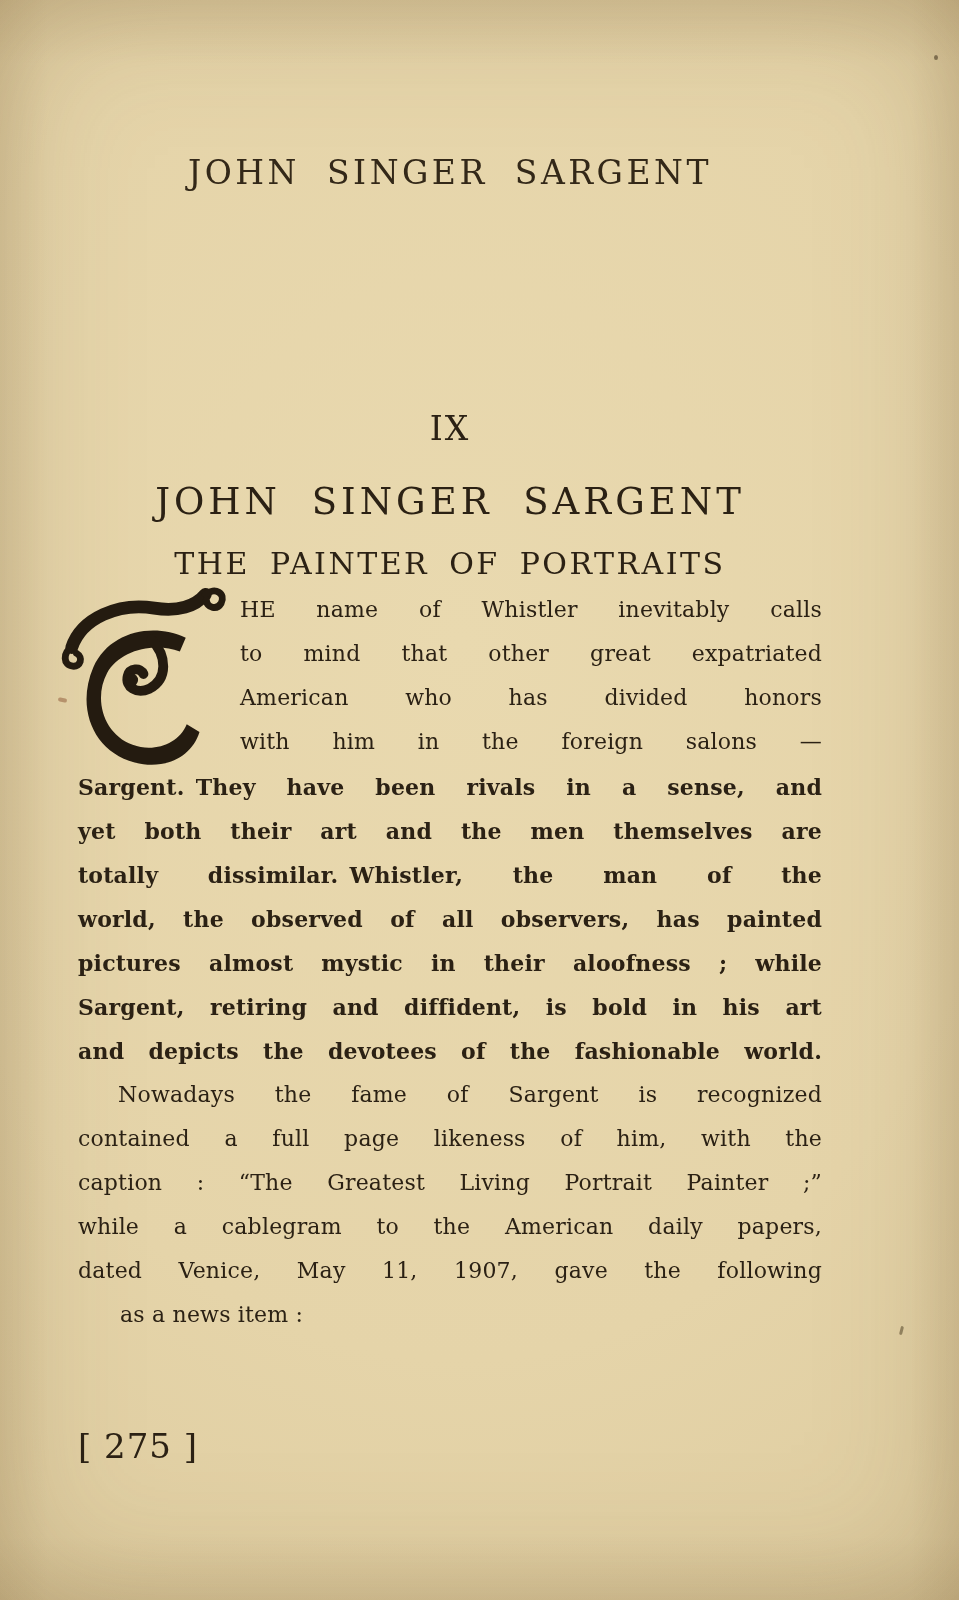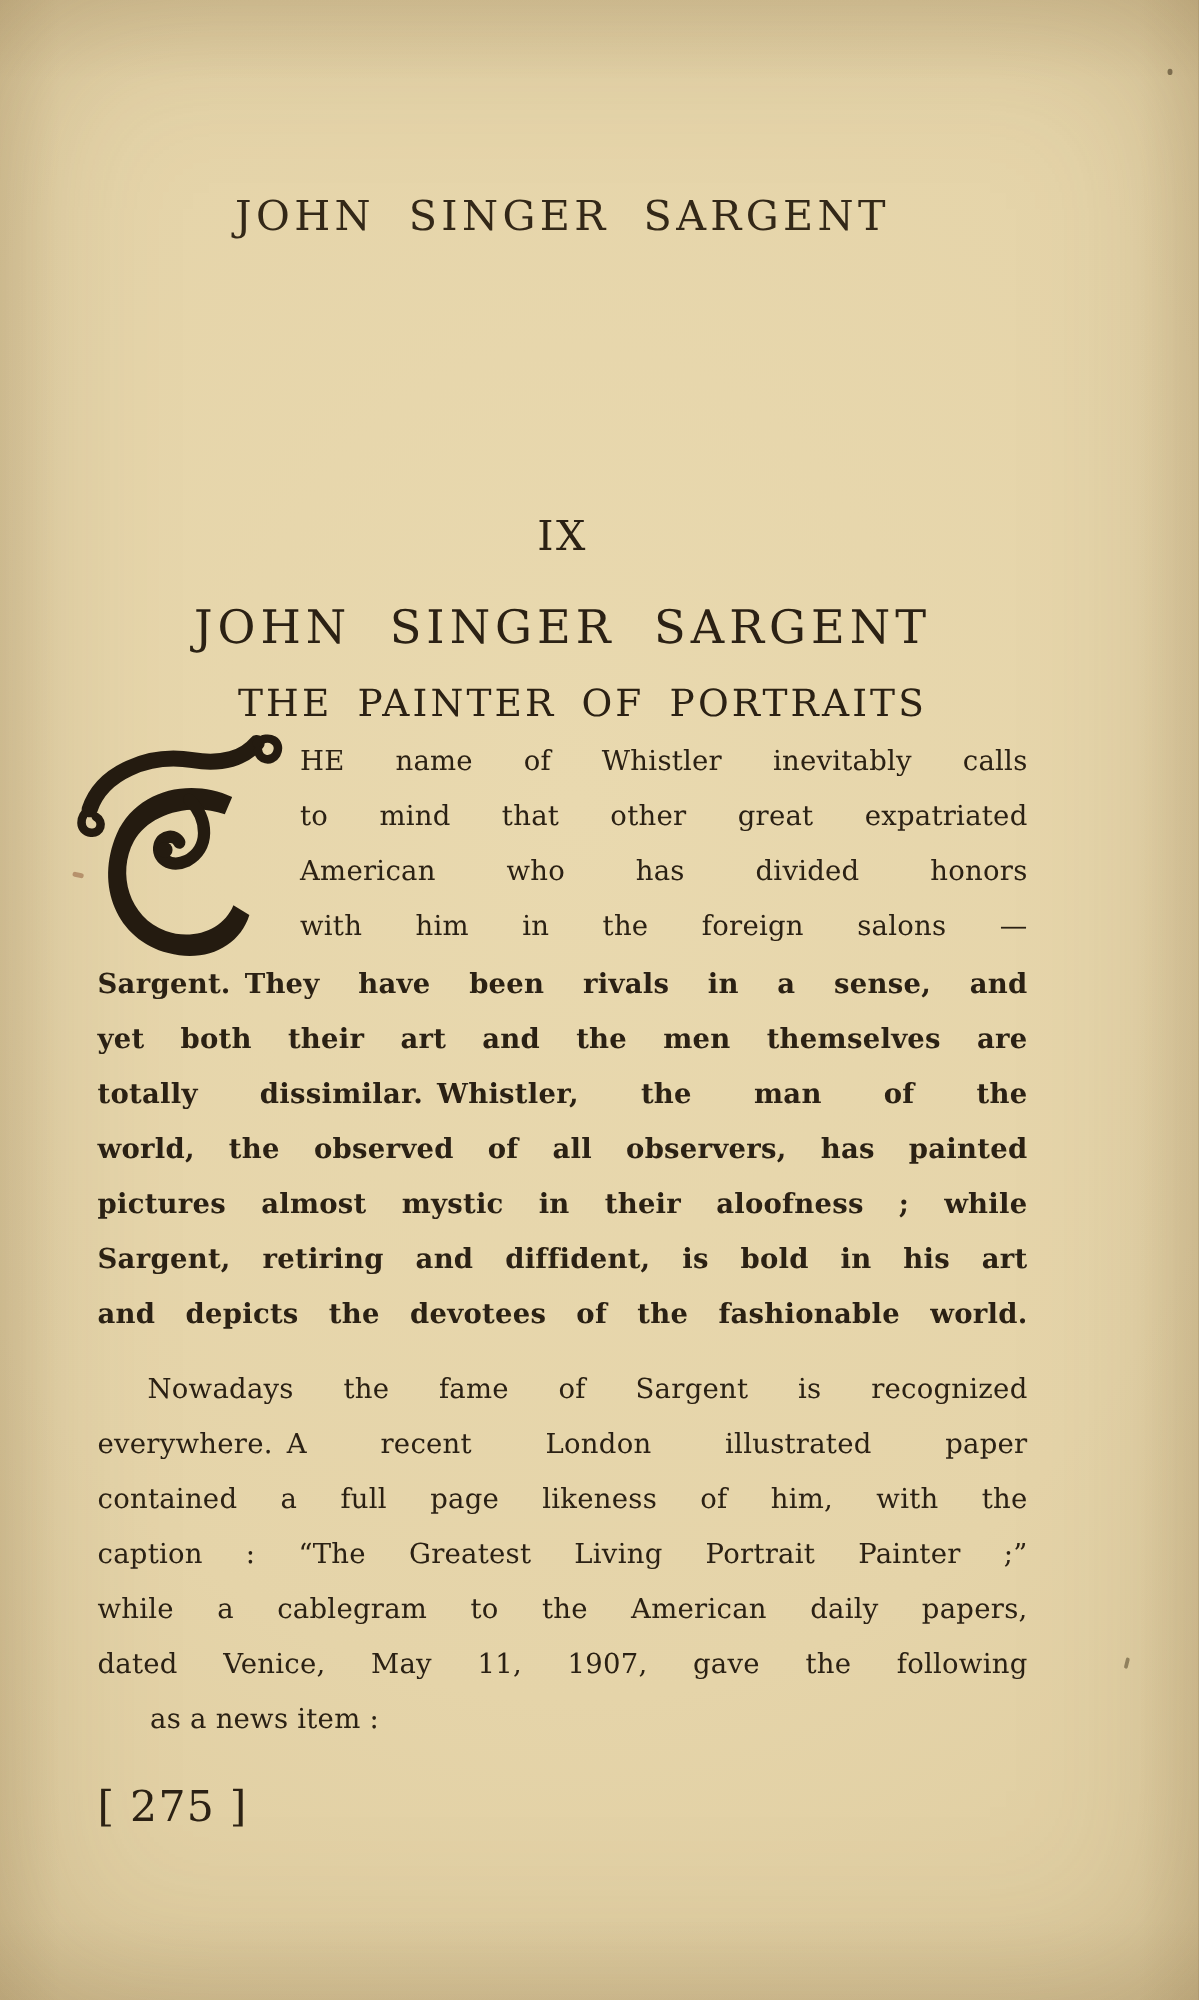--- a/index.html
+++ b/index.html
@@ -32,40 +32,40 @@
     position: absolute; top: 373px; left: 78px; width: 744px;
     text-align: center;
     font-size: 33px; letter-spacing: 2px;
   }
   .title {
     position: absolute; top: 444px; left: 78px; width: 744px;
     text-align: center;
     font-size: 37px; letter-spacing: 4px; word-spacing: 15px;
   }
   .subtitle {
-    position: absolute; top: 510px; left: 94px; width: 744px;
+    position: absolute; top: 510px; left: 78px; width: 744px;
     text-align: center;
     font-size: 30px; letter-spacing: 2.5px; word-spacing: 8px;
   }
 
   .body-text { font-size: 22px; line-height: 44px; }
 
   .para { position: absolute; }
   .para-beside { left: 240px; top: 588px; width: 582px; }
   .para-full   { left: 78px;  top: 765px; width: 744px; font-weight: bold; }
   .para-2      { left: 78px;  top: 1073px; width: 744px; }
 
   .line {
     text-align: justify;
     text-align-last: justify;
     white-space: nowrap;
     letter-spacing: 0.2px;
   }
   .line.plain { text-align-last: left; margin-left: 42px; }
-  .line.indent { padding-left: 40px; margin-top: 17px; }
+  .line.indent { padding-left: 40px; }
 
   .dropcap {
     position: absolute; left: 56px; top: 576px;
     width: 172px; height: 198px;
   }
   .dropcap svg { display: block; width: 100%; height: 100%; }
 
   .pagenum {
     position: absolute; top: 1390px; left: 78px; width: 744px;
     font-size: 34px; letter-spacing: 1px;
@@ -120,21 +120,20 @@
       <div class="line">yet both their art and the men themselves are</div>
       <div class="line">totally dissimilar. Whistler, the man of the</div>
       <div class="line">world, the observed of all observers, has painted</div>
       <div class="line">pictures almost mystic in their aloofness ; while</div>
       <div class="line">Sargent, retiring and diffident, is bold in his art</div>
       <div class="line">and depicts the devotees of the fashionable world.</div>
     </div>
 
   <div class="para para-2 body-text">
       <div class="line indent">Nowadays the fame of Sargent is recognized</div>
-      <div class="line">everywhere. A recent London illustrated paper</div>
       <div class="line">contained a full page likeness of him, with the</div>
       <div class="line">caption : “The Greatest Living Portrait Painter ;”</div>
       <div class="line">while a cablegram to the American daily papers,</div>
       <div class="line">dated Venice, May 11, 1907, gave the following</div>
       <div class="line plain">as a news item :</div>
     </div>
 
   <div class="pagenum serif">[ 275 ]</div>
 
   <div class="speck speck-1"></div>

